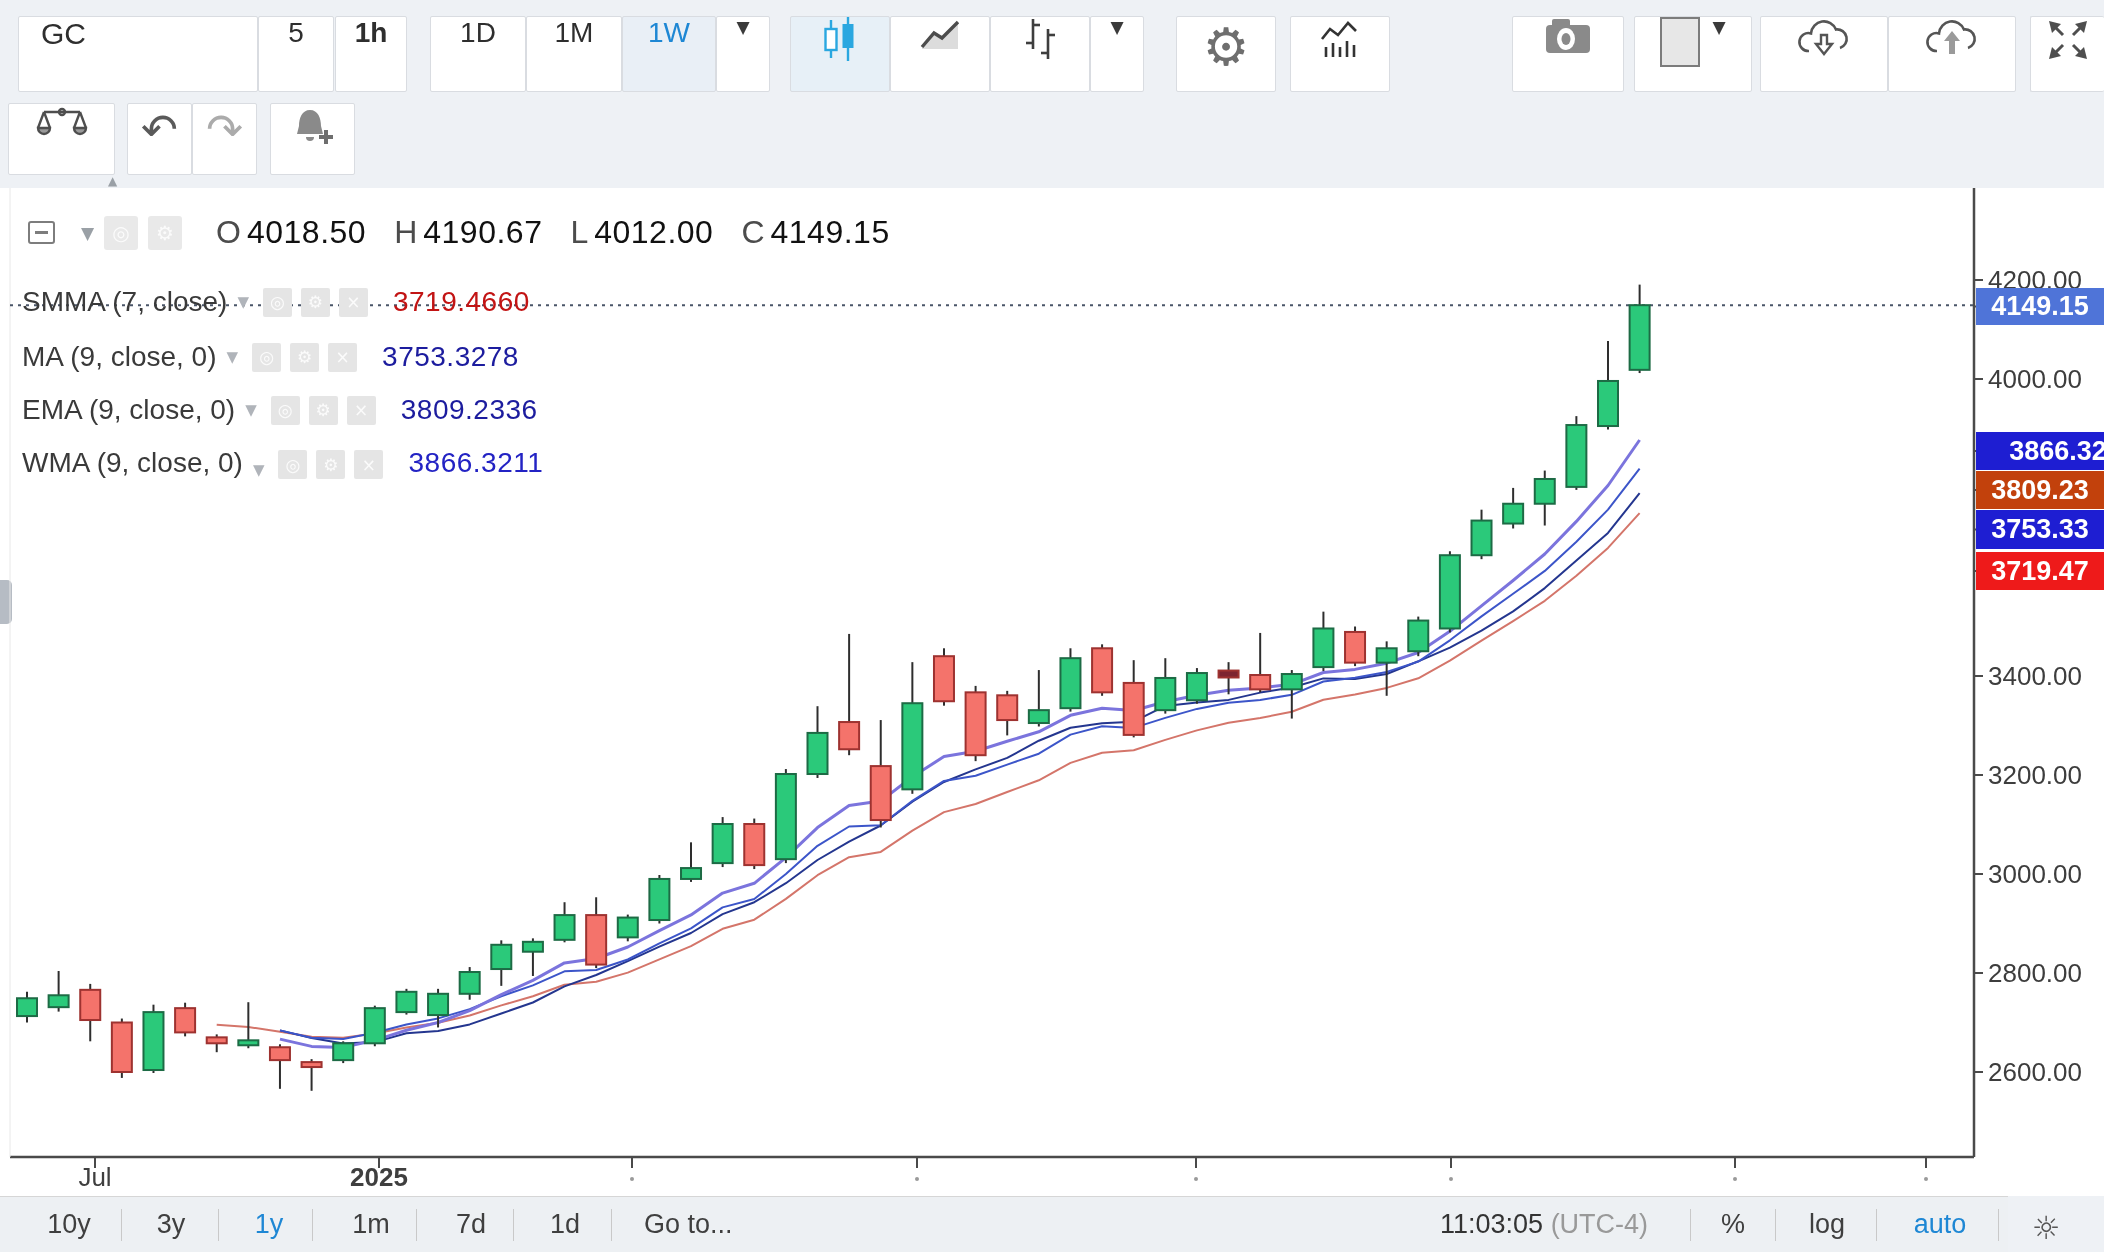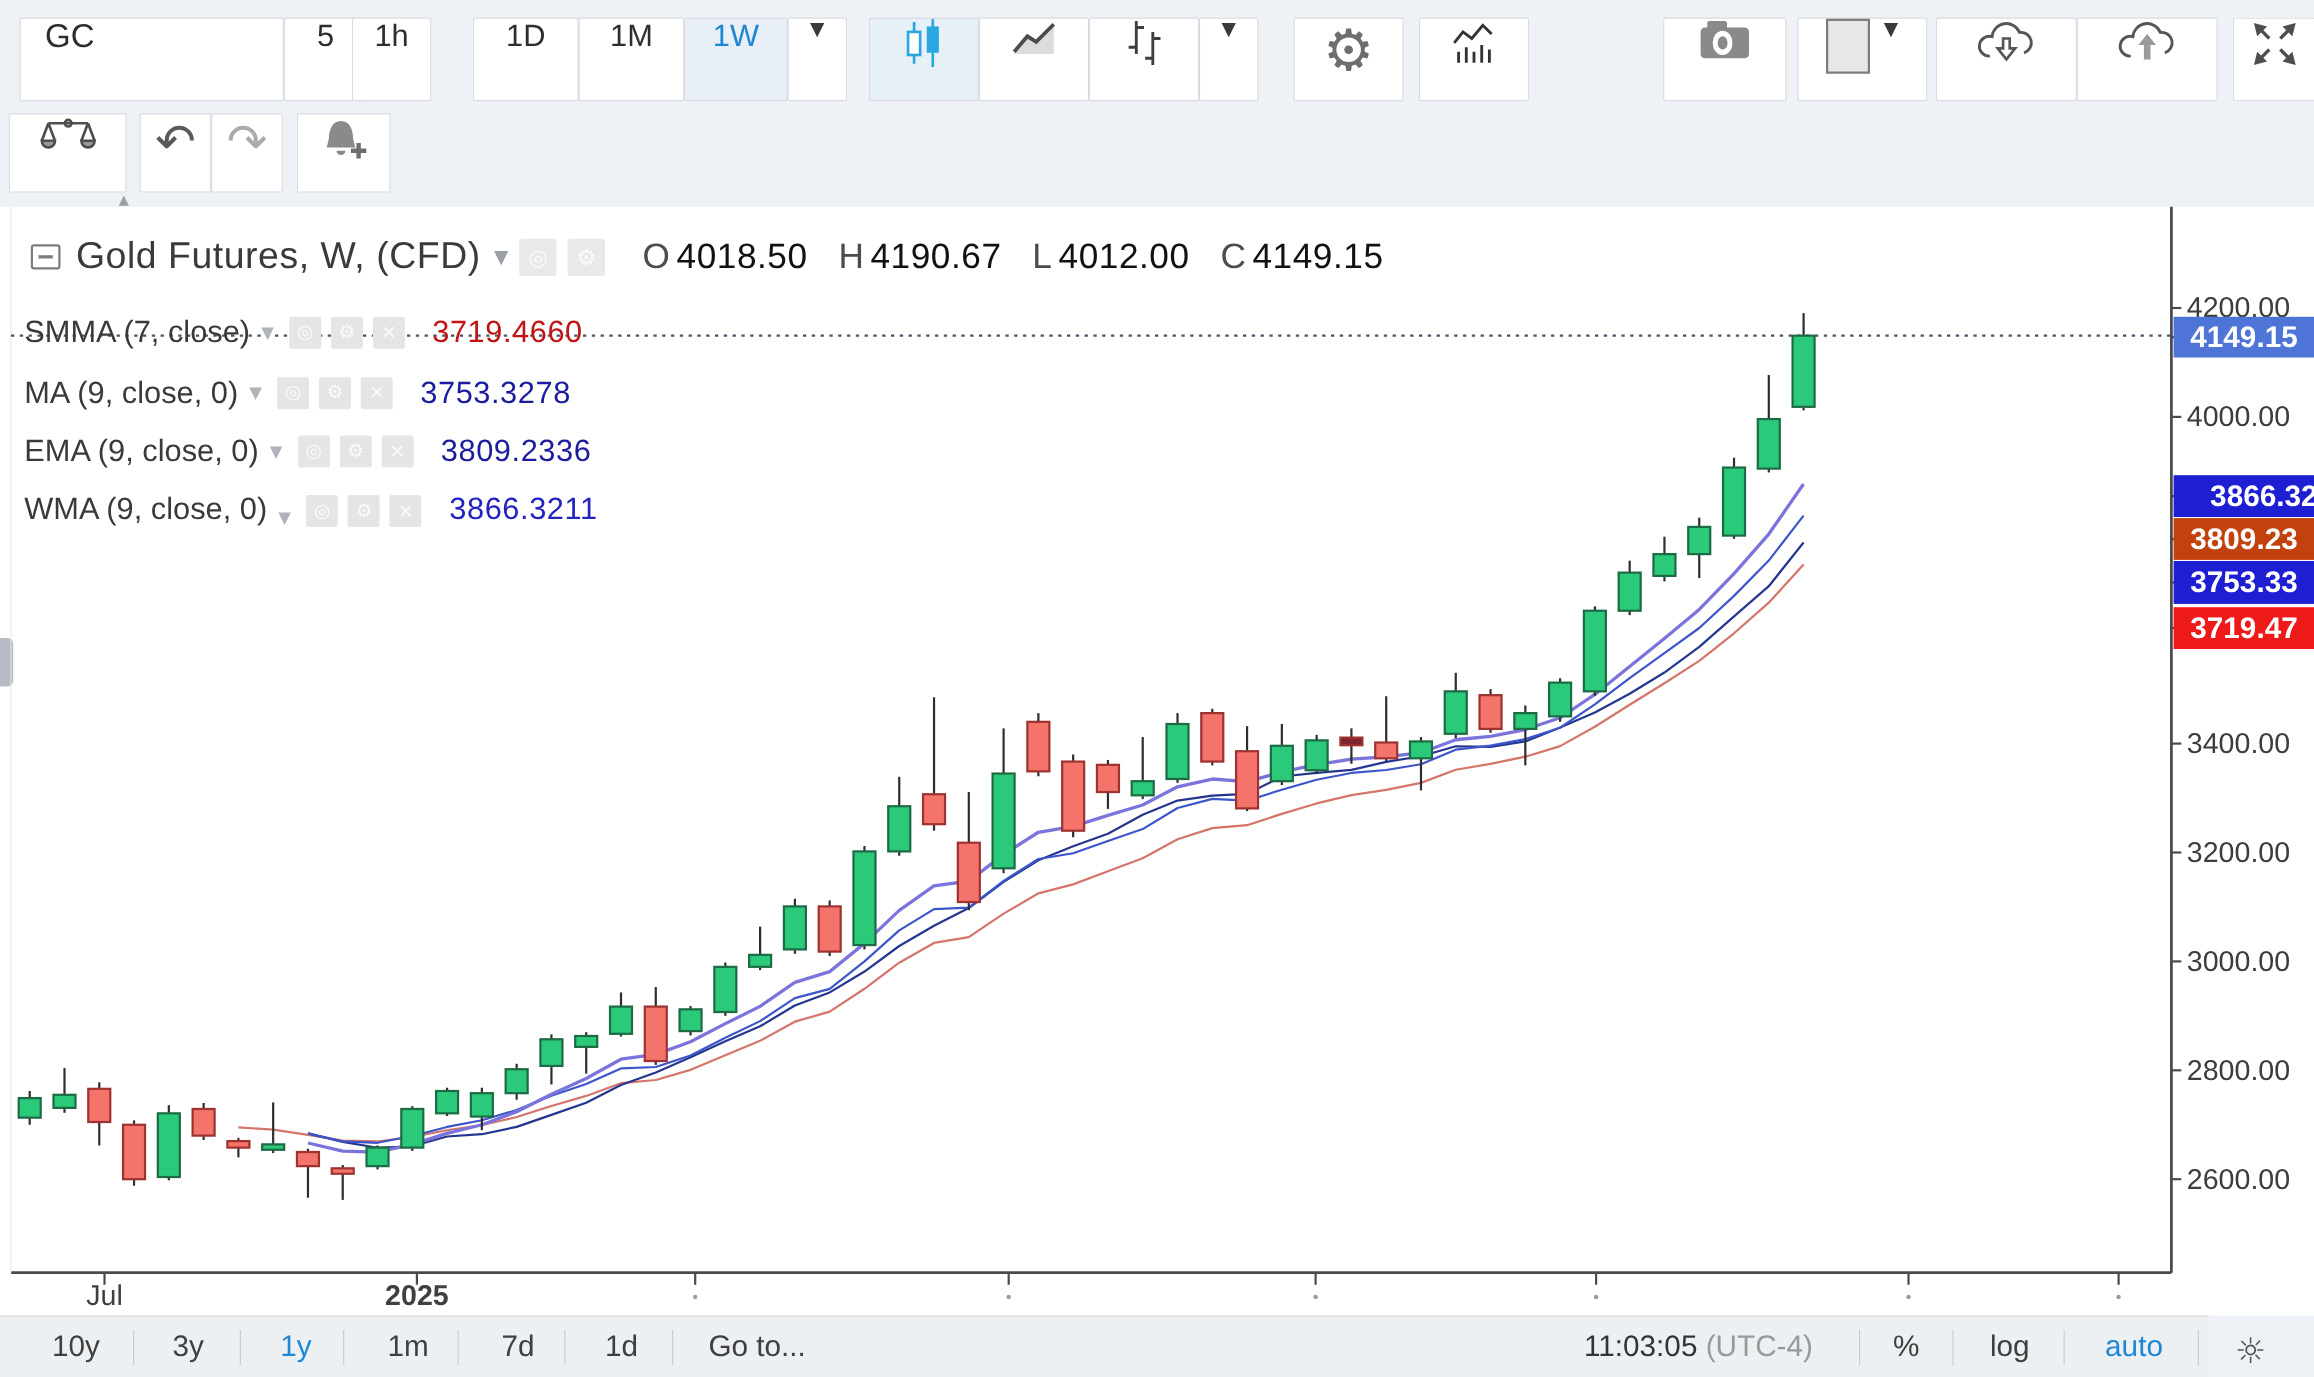--- a/index.html
+++ b/index.html
@@ -57,21 +57,21 @@
 </head>
 <body>
 
 <div class="screen">
 
   <div class="tb" style="left:18px;top:16px;width:240px;height:76px;justify-content:flex-start;padding-left:22px;font-size:30px;">
     <span>GC</span>
   </div>
   <div id="intervals">
       <div class="tb" style="left: 258px; top: 16px; width: 76px; height: 76px;">5</div>
-      <div class="tb" style="left: 320px; top: 16px; width: 72px; height: 76px;">1h</div>
+      <div class="tb" style="left: 335px; top: 16px; width: 72px; height: 76px; font-weight: bold;">1h</div>
       <div class="tb" style="left: 430px; top: 16px; width: 96px; height: 76px;">1D</div>
       <div class="tb" style="left: 526px; top: 16px; width: 96px; height: 76px;">1M</div>
       <div class="tb active-int" style="left: 622px; top: 16px; width: 94px; height: 76px;">1W</div>
     </div>
   <div class="tb dd" style="left:716px;top:16px;width:54px;height:76px;">
     <span class="glyph">▼</span>
   </div>
 
   <div class="tb active-icon" style="left:790px;top:16px;width:100px;height:76px;">
     <svg class="icon" width="36" height="44" viewBox="0 0 36 44">
@@ -332,21 +332,20 @@
       <rect x="1598" y="380.98" width="20" height="45.04499999999996" fill="#2bc97a" stroke="#1d6b45" stroke-width="2"></rect>
       <line x1="1639.6200000000001" y1="284.61834999999996" x2="1639.6200000000001" y2="373.06" stroke="#2e2e2e" stroke-width="2"></line>
       <rect x="1629.6200000000001" y="305.17075000000017" width="20" height="64.6717499999998" fill="#2bc97a" stroke="#1d6b45" stroke-width="2"></rect>
     </svg>
 
 
   <div class="hdr">
     <div class="collapse-box">
         <span></span>
       </div>
-    <span class="title">Gold Futures, W, (CFD)</span>
     <span class="dd glyph">▼</span>
     <span class="mini-btn glyph">◎</span>
     <span class="mini-btn glyph">⚙</span>
     <span class="ohlc" id="ohlc">
         <span class="lab">O</span>
         <span class="val">4018.50</span>
         <span class="lab">H</span>
         <span class="val">4190.67</span>
         <span class="lab">L</span>
         <span class="val">4012.00</span>

